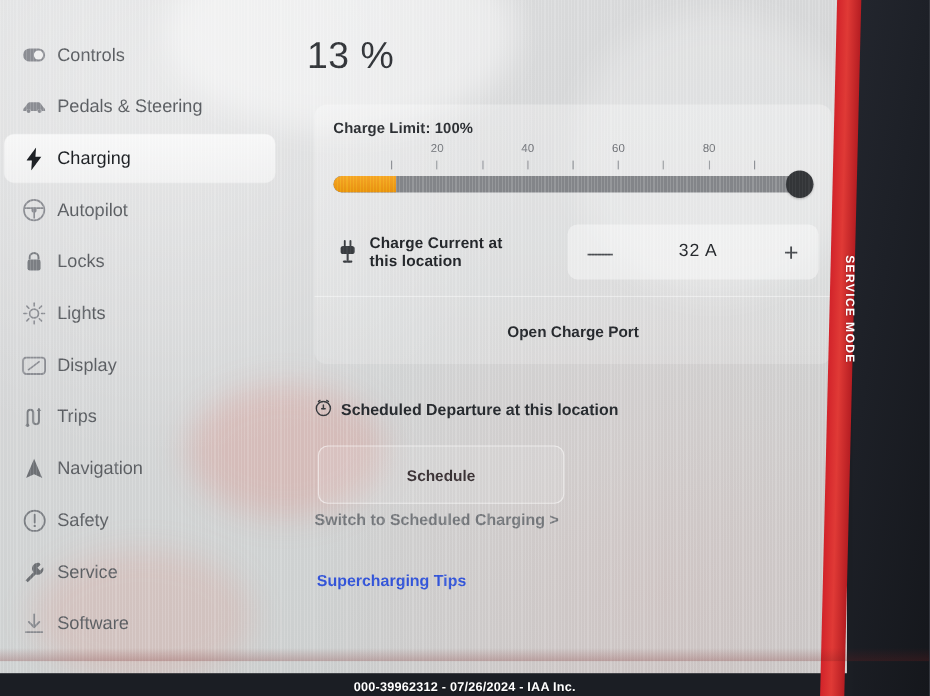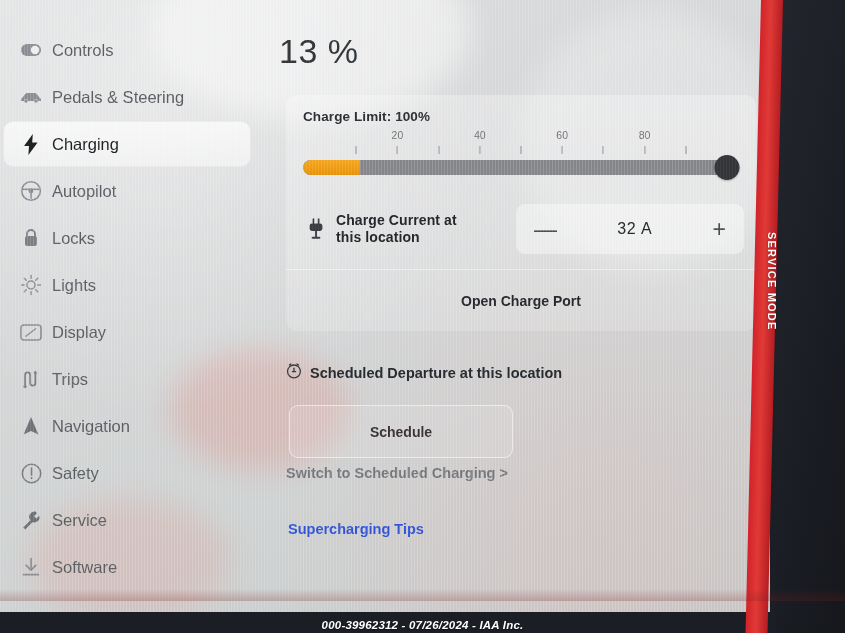--- a/index.html
+++ b/index.html
@@ -293,21 +293,20 @@
   #watermark {
     position: absolute;
     left: 0; bottom: 2px;
     width: 845px;
     text-align: center;
     font-size: 11.5px;
     font-weight: 700;
     color: #ffffff;
     letter-spacing: .2px;
     text-shadow: 0 1px 1px rgba(0,0,0,.45);
-    font-style: italic;
   }
 </style>
 </head>
 <body>
 
 <div id="photo">
 
   <div id="screen">
 
     <div class="glare" style="left:150px;top:-60px;width:320px;height:180px;background:rgba(255,255,255,.45);"></div>

